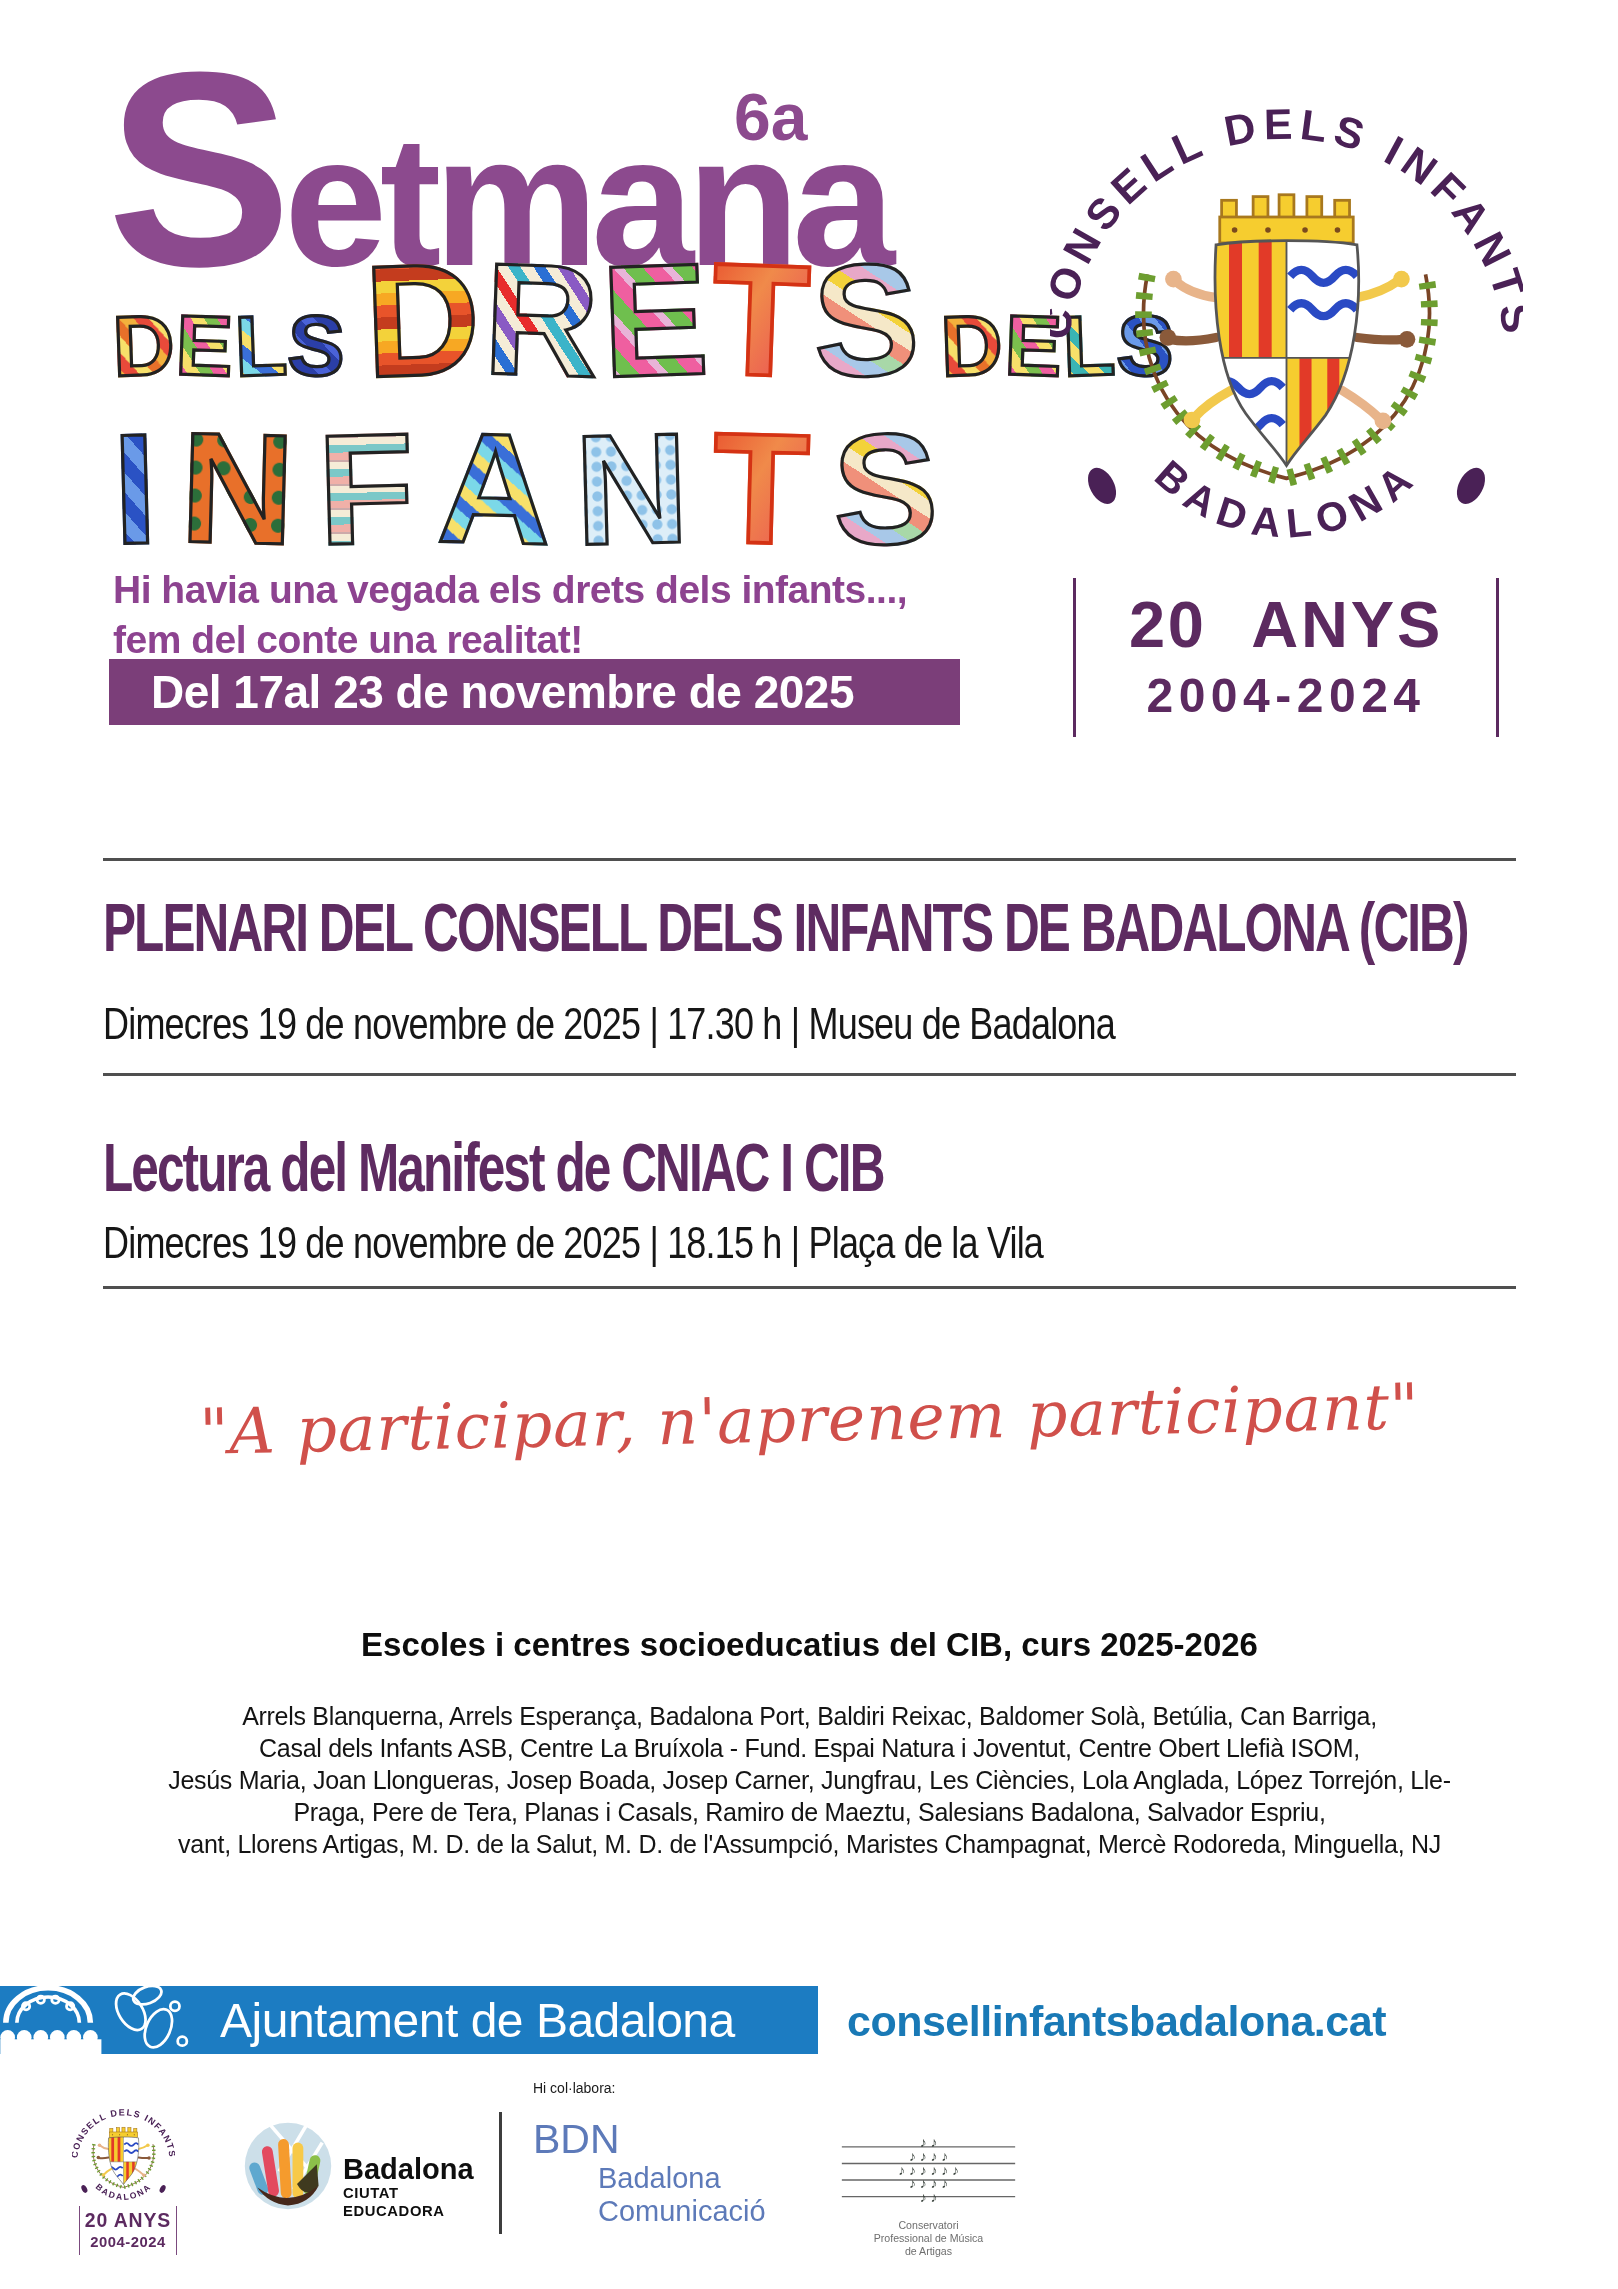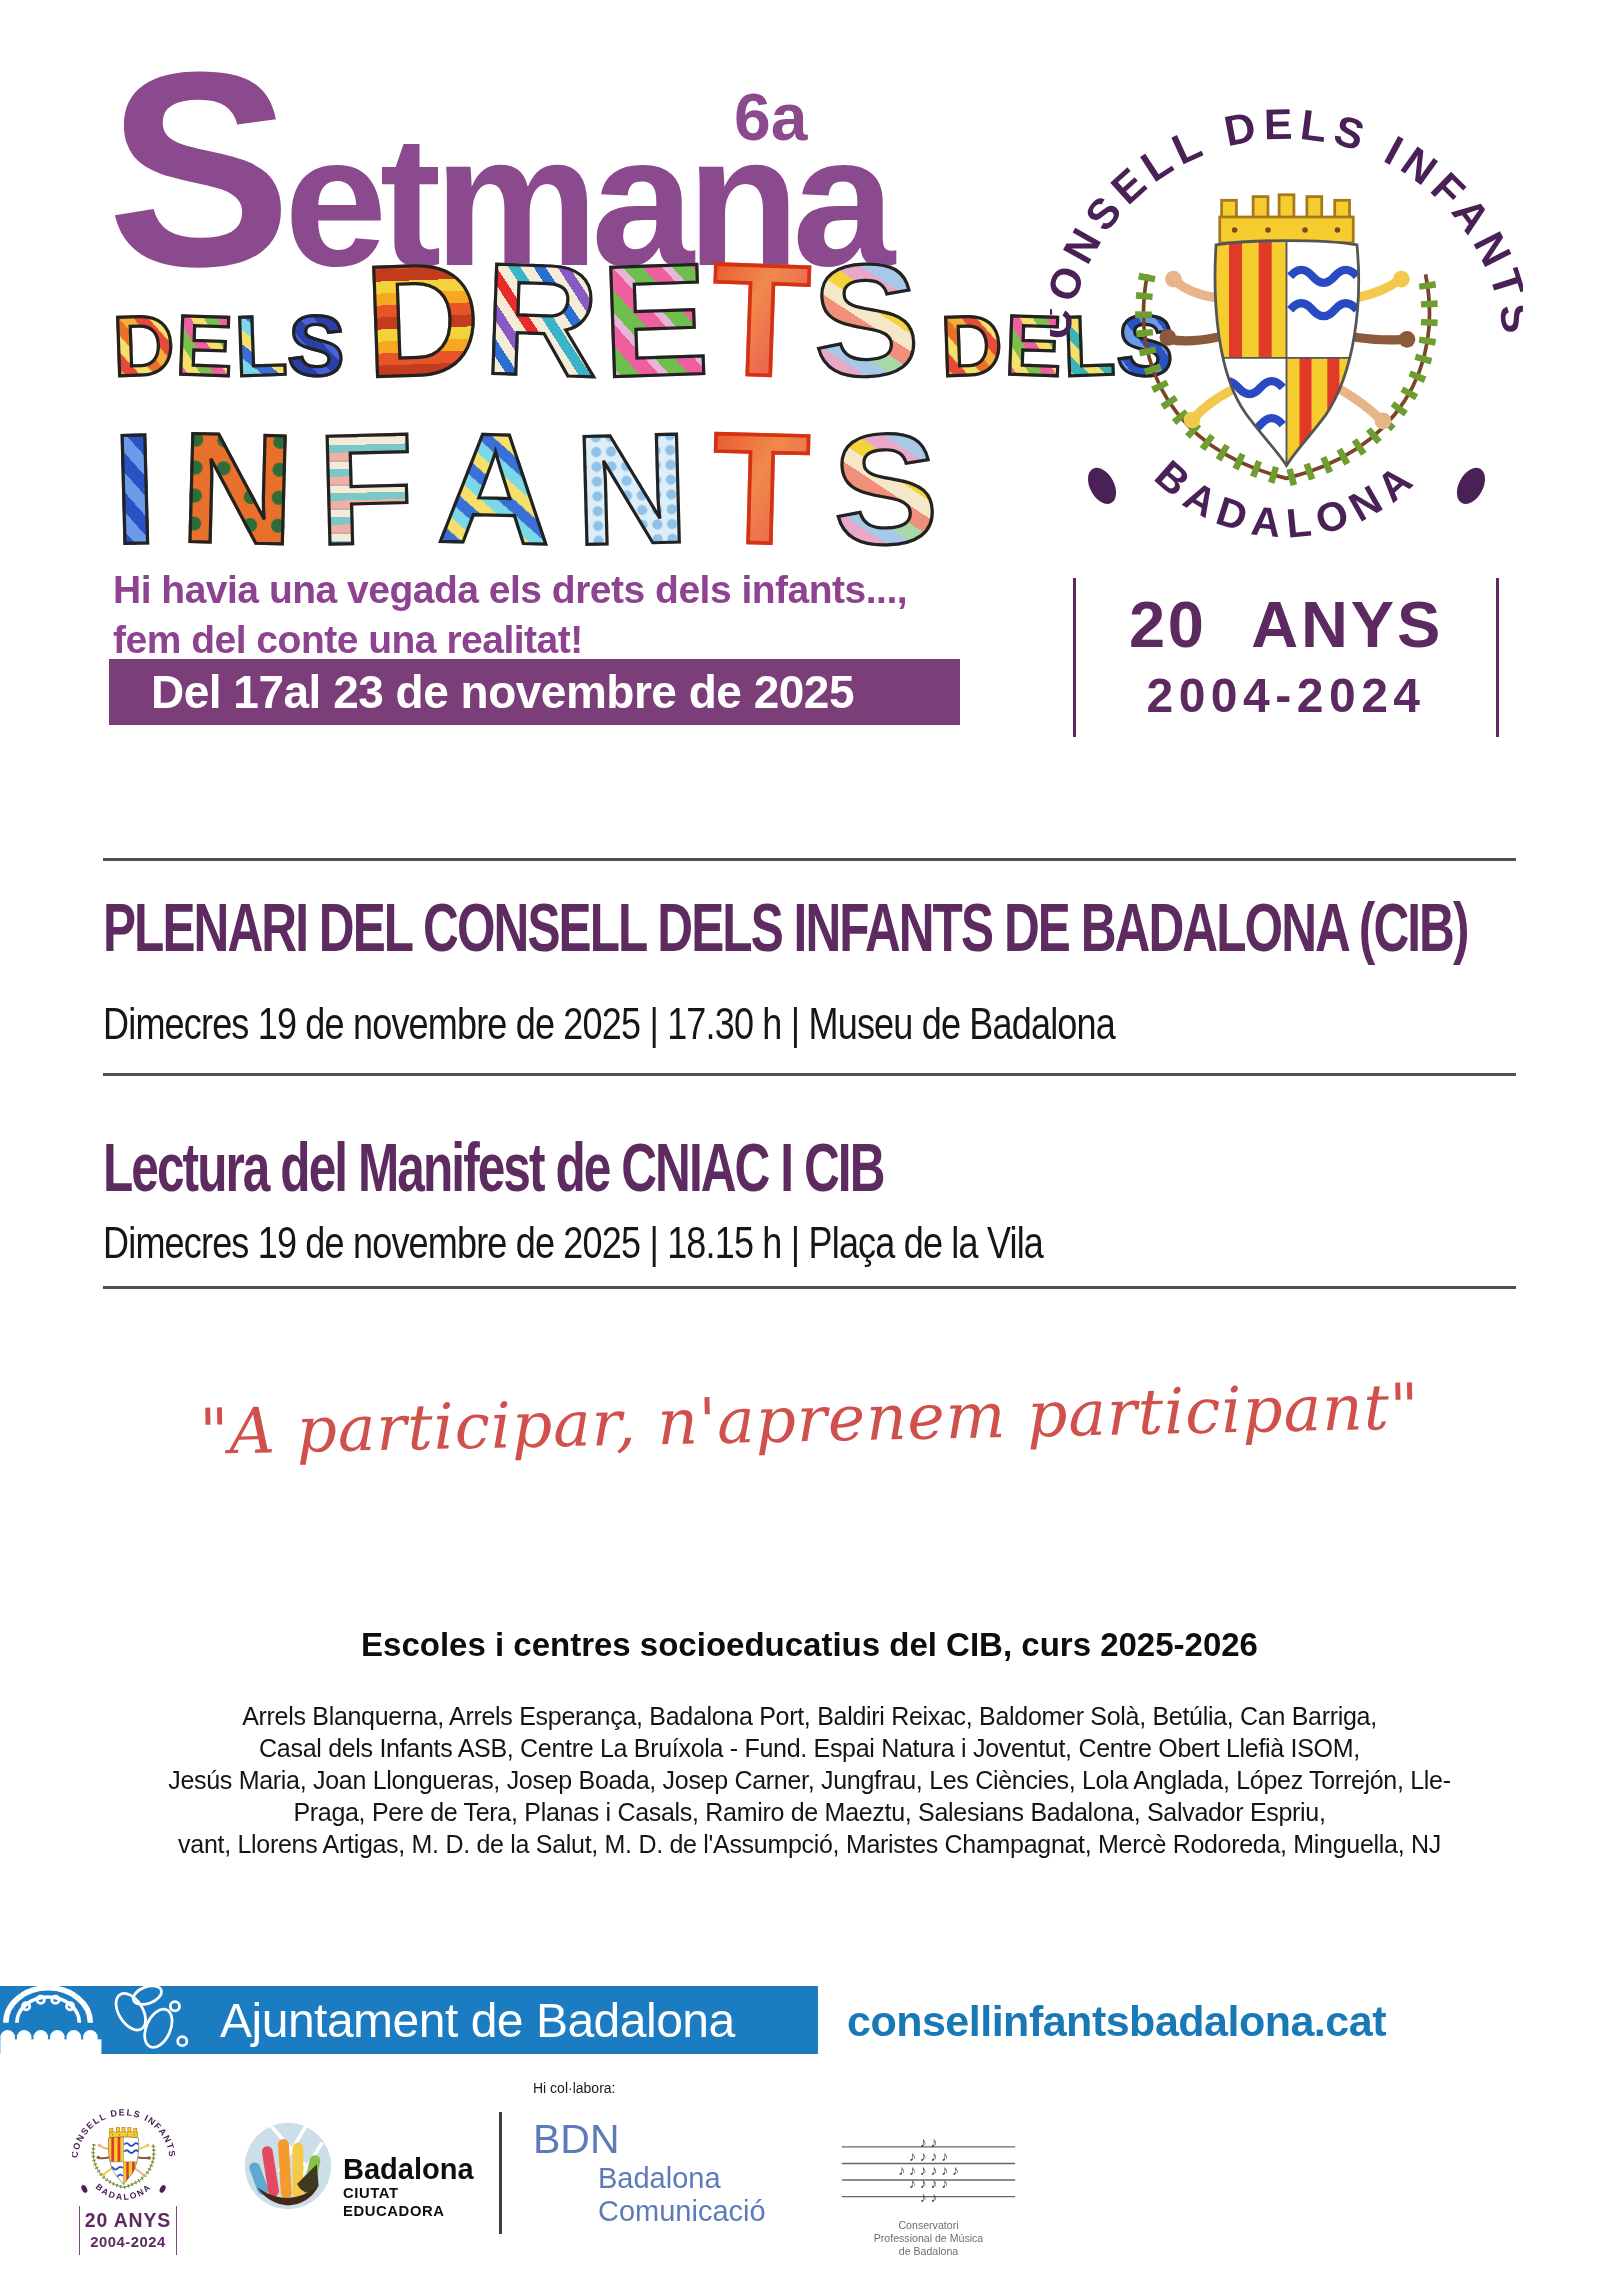--- a/index.html
+++ b/index.html
@@ -293,17 +293,17 @@
     <line x1="2" y1="70" x2="190" y2="70" stroke="#666" stroke-width="1.5"></line>
     <text x="96" y="16" text-anchor="middle" font-size="15" fill="#39423c">♪ ♪</text>
     <text x="96" y="31" text-anchor="middle" font-size="15" fill="#39423c">♪ ♪ ♪ ♪</text>
     <text x="96" y="46" text-anchor="middle" font-size="15" fill="#39423c">♪ ♪ ♪ ♪ ♪ ♪</text>
     <text x="96" y="61" text-anchor="middle" font-size="15" fill="#39423c">♪ ♪ ♪ ♪</text>
     <text x="96" y="76" text-anchor="middle" font-size="15" fill="#39423c">♪ ♪</text>
   </svg>
   <div class="cons-text">
     <div>Conservatori</div>
     <div>Professional de Música</div>
-    <div>de Badalona</div>
+    <div>de Artigas</div>
   </div>
 
 </div>
 
 
 </body></html>

